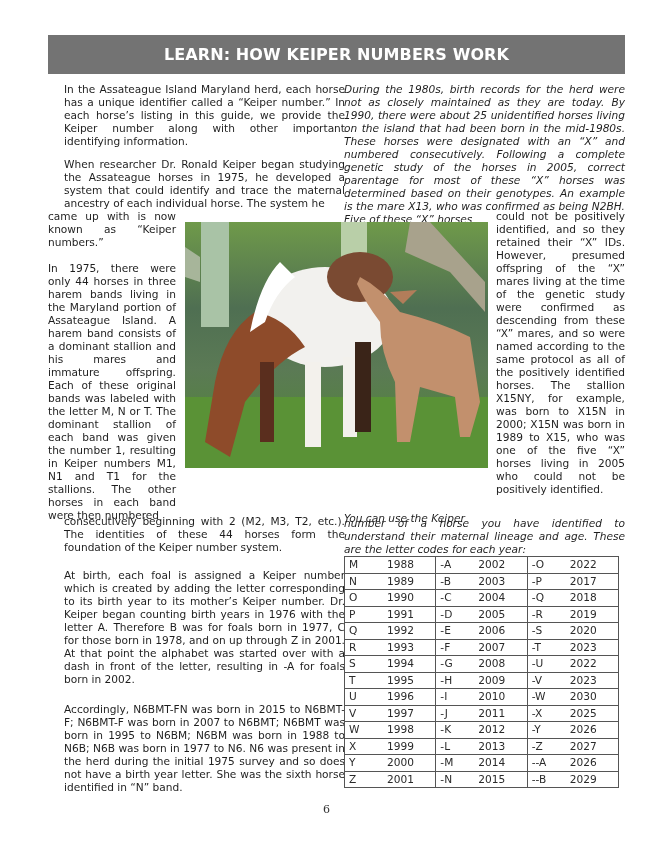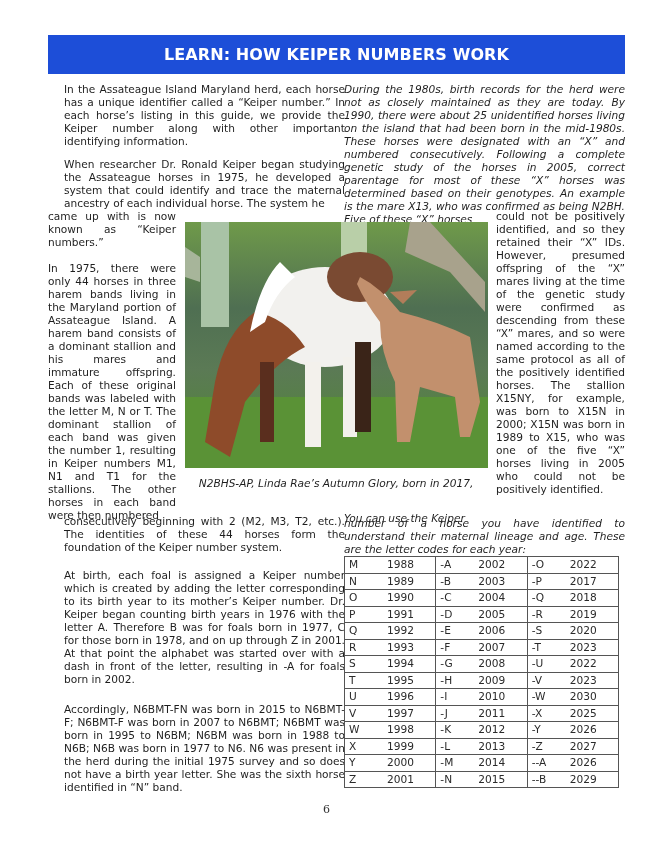--- a/index.html
+++ b/index.html
@@ -1,19 +1,19 @@
 <!DOCTYPE html>
 <html><head>
 <meta charset="utf-8">
 <style>
   html, body { margin:0; padding:0; background:#ffffff; }
   body { width:653px; height:843px; position:relative; overflow:hidden;
          font-family:"DejaVu Sans", sans-serif; color:#1e1e1e; }
   .banner { position:absolute; left:48px; top:35px; width:577px; height:39px;
-            background:#1d4ed8; display:flex; align-items:center; justify-content:center; }
+            background:#737373; display:flex; align-items:center; justify-content:center; }
   .banner h1 { margin:0; color:#ffffff; font-size:16px; font-weight:bold; letter-spacing:0.1px;
                font-family:"DejaVu Sans", sans-serif; }
   .p { position:absolute; font-size:10.6px; line-height:13px; text-align:justify; margin:0; }
   .p.left { left:64px; width:281px; }
   .p.right { left:344px; width:281px;font-style:italic; }
   .p.narrowL { left:48px; width:128px; }
   .p.narrowR { left:496px; width:129px; }
   .p.rightalign { text-align:left;margin-top:8px; }
   .photo { position:absolute; left:185px; top:222px; width:303px; height:246px; overflow:hidden; }
   .caption { position:absolute; left:180px; top:476px; width:312px; font-size:10.6px; line-height:14px;
@@ -72,21 +72,20 @@
     <rect x="158" y="135" width="14" height="80" fill="#f3f1ec"></rect>
     <rect x="170" y="120" width="16" height="90" fill="#3a2418"></rect>
 
     <path d="M95,40 Q75,60 65,110 L80,100 Q90,70 110,55 Z" fill="#ffffff"></path>
 
     <path d="M175,55 Q195,65 215,90 Q255,100 285,115 L295,180 L285,215 L275,215 L270,175 L235,165 L225,220 L212,220 L210,160 Q195,130 195,100 Q180,80 172,62 Z" fill="#c2906d"></path>
     <path d="M205,70 L232,68 L218,82 Z" fill="#b27d5a"></path>
   </svg>
 </div>
 <div class="caption">
-  <div>N2BHS-AP, Linda Rae’s Autumn Glory, born in 2017,</div>
 </div>
 
 <table class="codes">
   <tbody id="codes-body">
       <tr>
         <td class="code">M</td>
         <td class="year">1988</td>
         <td class="code">-A</td>
         <td class="year">2002</td>
         <td class="code">-O</td>

